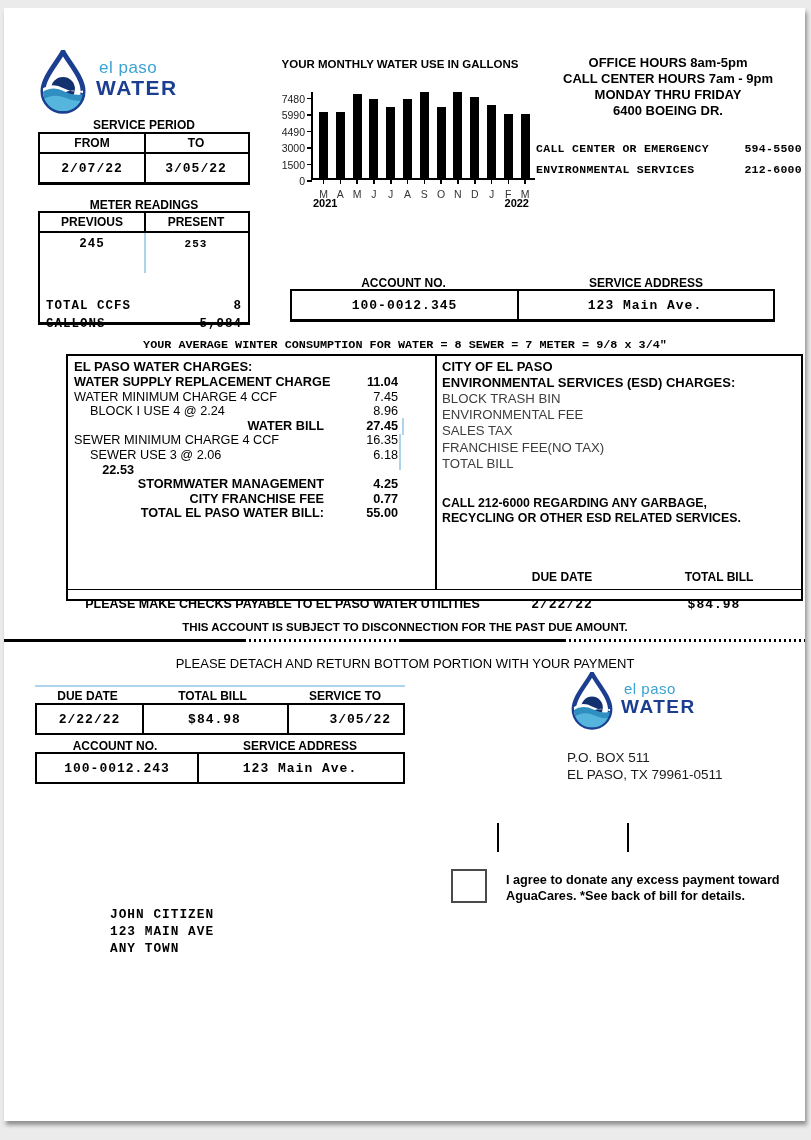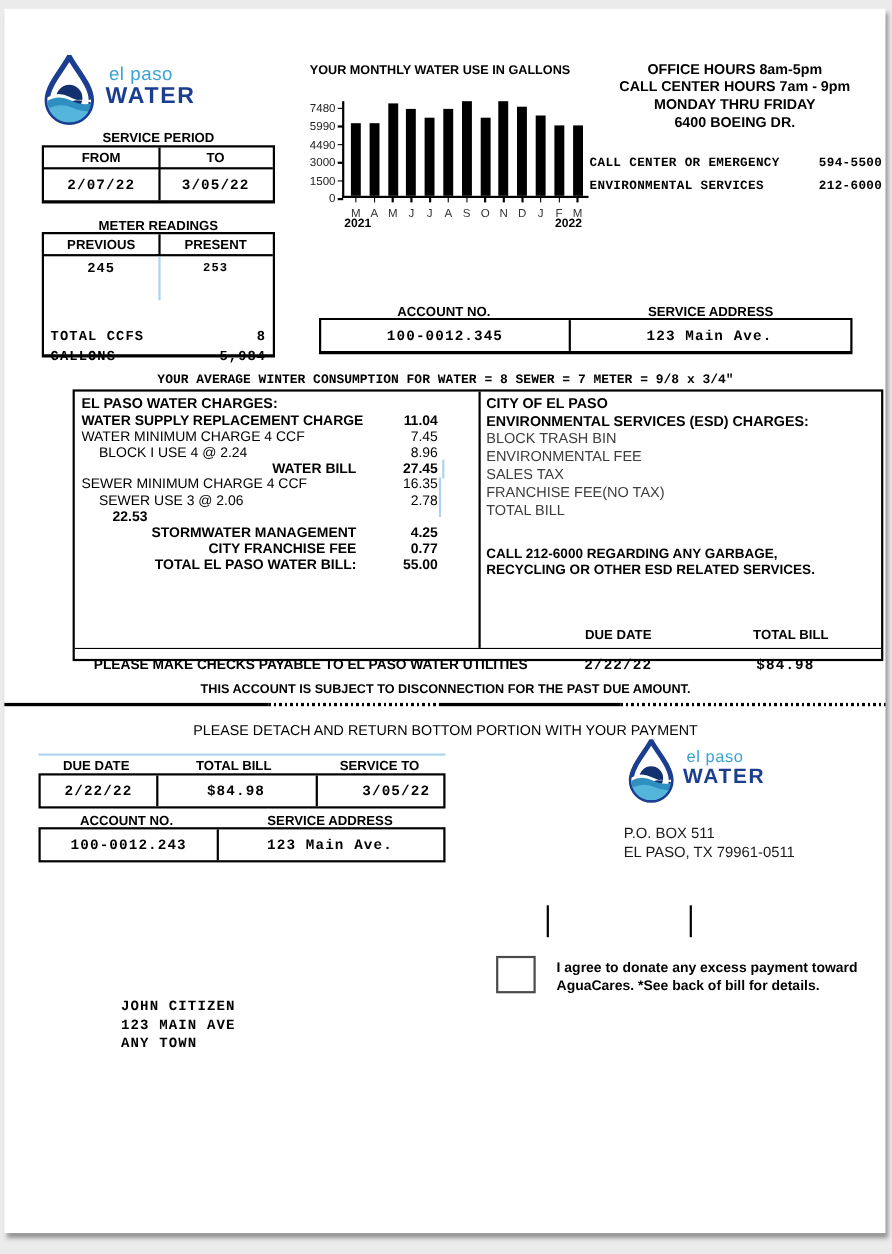--- a/index.html
+++ b/index.html
@@ -212,21 +212,21 @@
     <div class="chrow b ra">
         <span class="lab">WATER BILL</span>
         <span class="amt">27.45</span>
       </div>
     <div class="chrow">
         <span class="lab">SEWER MINIMUM CHARGE 4 CCF</span>
         <span class="amt">16.35</span>
       </div>
     <div class="chrow ind">
         <span class="lab">SEWER USE 3 @ 2.06</span>
-        <span class="amt">2.78</span>
+        <span class="amt">6.18</span>
       </div>
     <div class="chrow b ra">
         <span class="amt">22.53</span>
       </div>
     <div class="chrow b ra">
         <span class="lab">STORMWATER MANAGEMENT</span>
         <span class="amt">4.25</span>
       </div>
     <div class="chrow b ra">
         <span class="lab">CITY FRANCHISE FEE</span>

